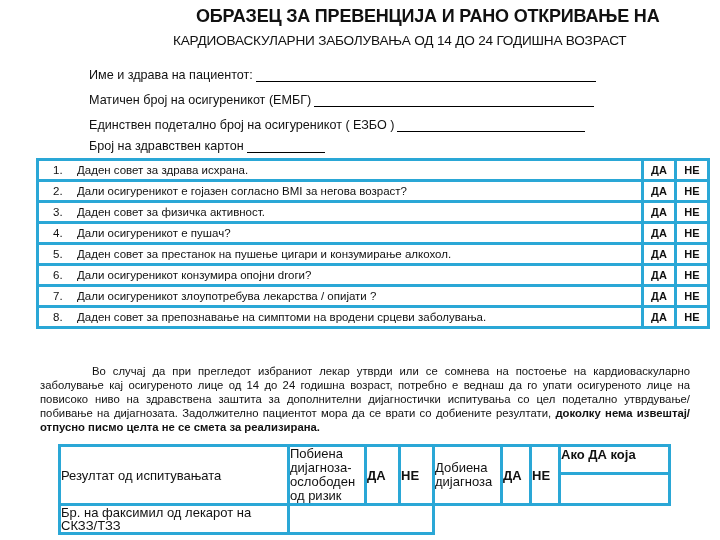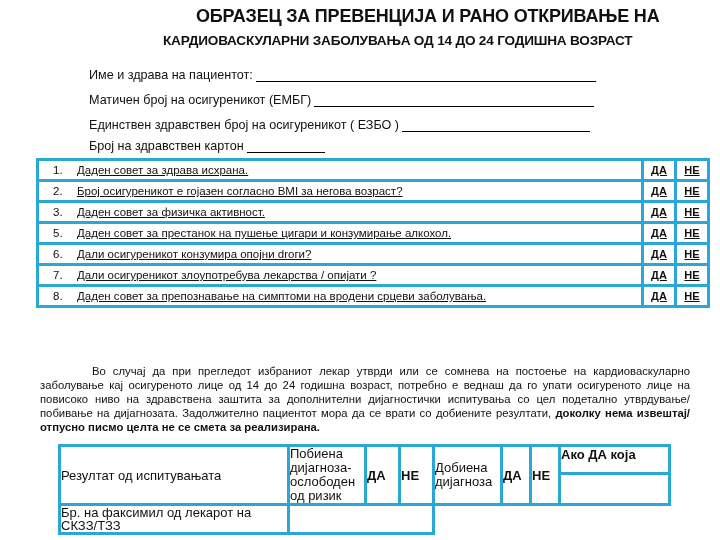--- a/index.html
+++ b/index.html
@@ -5,36 +5,36 @@
   html, body { margin: 0; padding: 0; }
   body {
     width: 720px; height: 540px; background: #ffffff; position: relative; overflow: hidden;
     font-family: "Liberation Sans", "DejaVu Sans", sans-serif; color: #111;
   }
   .title1 {
     position: absolute; left: 196px; top: 6px; width: 400px;
     font-weight: bold; font-size: 18px; letter-spacing: -0.2px; white-space: nowrap;
   }
   .title2 {
-    position: absolute; left: 150px; top: 33px;
-    font-weight: bold; font-size: 13.6px; letter-spacing: -0.2px; white-space: nowrap; padding-left: 13px;
+    position: absolute; left: 160px; top: 33px;
+    font-weight: normal; font-size: 13.6px; letter-spacing: -0.2px; white-space: nowrap; padding-left: 13px;
   }
   .field {
     position: absolute; left: 89px; font-size: 12.6px; white-space: nowrap;
     display: flex; align-items: flex-end;
   }
   .field .line { display: inline-block; border-bottom: 1.2px solid #000; height: 12px; margin-left: 3px; }
   .f1 { top: 68px; } .f1 .line { width: 340px; }
   .f2 { top: 93px; } .f2 .line { width: 280px; }
   .f3 { top: 118px; } .f3 .line { width: 188px; }
   .f4 { top: 139px; justify-content: center; } .f4 .line { width: 78px; }
 
   table.q {
     position: absolute; left: 36px; top: 158px; width: 674px;
-    border-collapse: collapse; border: 3px solid #2aa7d6; text-decoration: underline;
+    border-collapse: collapse; border: 3px solid #2aa7d6;
   }
   table.q td {
     border: 3px solid #2aa7d6; height: 18px; padding: 0; font-size: 11.5px; vertical-align: middle;
   }
   table.q td.text { padding-left: 14px; }
   table.q td.text .num { display: inline-block; width: 24px; }
   table.q td.yn { width: 30px; text-align: center; font-weight: bold; font-size: 11px; }
 
   .para {
     position: absolute; left: 40px; top: 364px; width: 650px;
@@ -61,42 +61,47 @@
 
 <div class="field f1">
   <span>Име и здрава на пациентот:</span>
   <span class="line"></span>
 </div>
 <div class="field f2">
   <span>Матичен број на осигуреникот (ЕМБГ)</span>
   <span class="line"></span>
 </div>
 <div class="field f3">
-  <span>Единствен здравствен број на осигуреникот ( ЕЗБО )</span>
+  <span>Единствен подетално број на осигуреникот ( ЕЗБО )</span>
   <span class="line"></span>
 </div>
 <div class="field f4">
   <span>Број на здравствен картон</span>
   <span class="line"></span>
 </div>
 
 <table class="q">
   <tbody id="qbody">
       <tr>
         <td class="text"><span class="num">1.</span><span>Даден совет за здрава исхрана.</span></td>
         <td class="yn">ДА</td>
         <td class="yn">НЕ</td>
       </tr>
       <tr>
-        <td class="text"><span class="num">2.</span><span>Број осигуреникот е гојазен согласно BMI за негова возраст?</span></td>
+        <td class="text"><span class="num">2.</span><span>Дали осигуреникот е гојазен согласно BMI за негова возраст?</span></td>
         <td class="yn">ДА</td>
         <td class="yn">НЕ</td>
       </tr>
       <tr>
         <td class="text"><span class="num">3.</span><span>Даден совет за физичка активност.</span></td>
+        <td class="yn">ДА</td>
+        <td class="yn">НЕ</td>
+      </tr>
+      <tr>
+        <td class="text"><span class="num">4.</span><span>Дали осигуреникот е пушач?</span></td>
         <td class="yn">ДА</td>
         <td class="yn">НЕ</td>
       </tr>
       <tr>
         <td class="text"><span class="num">5.</span><span>Даден совет за престанок на пушење цигари и конзумирање алкохол.</span></td>
         <td class="yn">ДА</td>
         <td class="yn">НЕ</td>
       </tr>
       <tr>
         <td class="text"><span class="num">6.</span><span>Дали осигуреникот конзумира опојни droги?</span></td>

